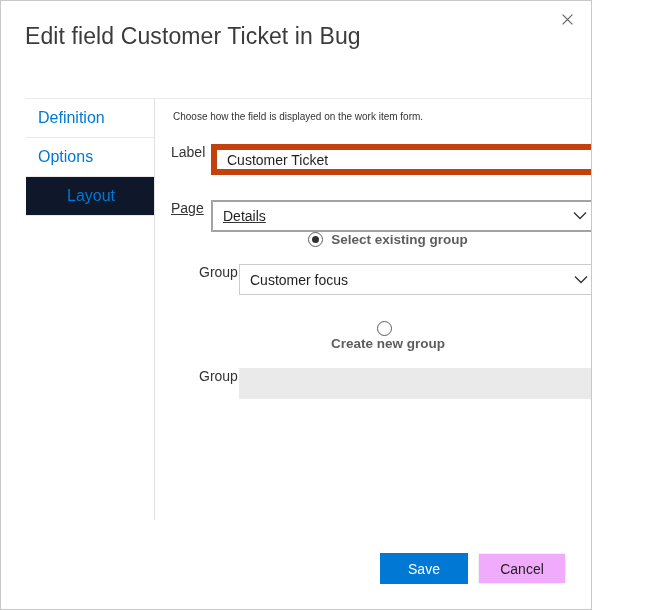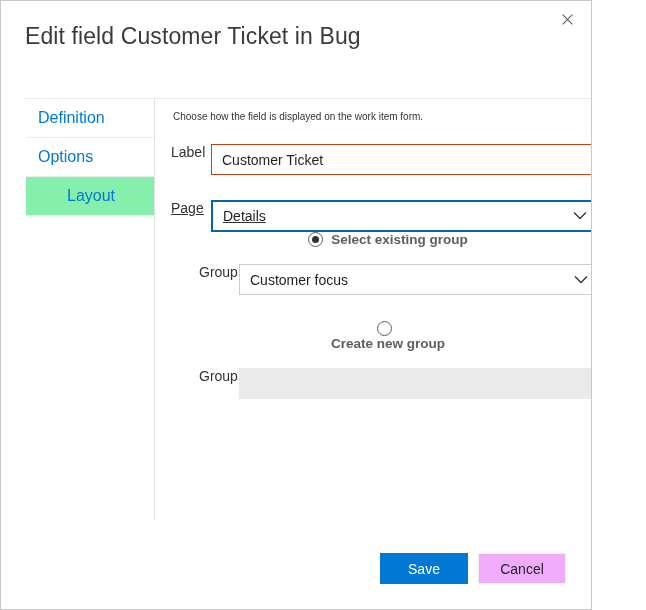--- a/index.html
+++ b/index.html
@@ -77,21 +77,21 @@
     display: flex;
     align-items: center;
     padding-left: 12px;
     font-size: 16px;
     color: #0078d4;
     cursor: pointer;
     border-bottom: 1px solid #eaeaea;
     background: transparent;
   }
   .tab.selected {
-    background: #86efac;
+    background: #0f172a;
     border-bottom: 1px solid #deecf9;
     padding-left: 41px;
   }
 
   
   .panel {
     position: absolute;
     left: 172px;
     top: 110px;
     width: 430px;
@@ -118,33 +118,33 @@
   .lbl-wrap {
     width: 32px;
     display: flex;
     justify-content: flex-end;
     padding-right: 10px;
   }
 
   .text-input {
     width: 388px;
     height: 31px;
-    border: 1px solid #c2410c;
+    border: 6px solid #c2410c;
     background: #ffffff;
     font-size: 14px;
     color: #201f1e;
     padding: 0 10px;
     font-family: "Liberation Sans", sans-serif;
     outline: none;
   }
   .select-box {
     position: relative;
     width: 389px;
     height: 32px;
-    border: 2px solid #0369a1;
+    border: 2px solid #a3a3a3;
     background: #ffffff;
     display: flex;
     align-items: center;
     padding: 0 10px;
     font-size: 14px;
     color: #201f1e;
     cursor: pointer;
   }
   .select-box.plain {
     border: 1px solid #cccccc;

